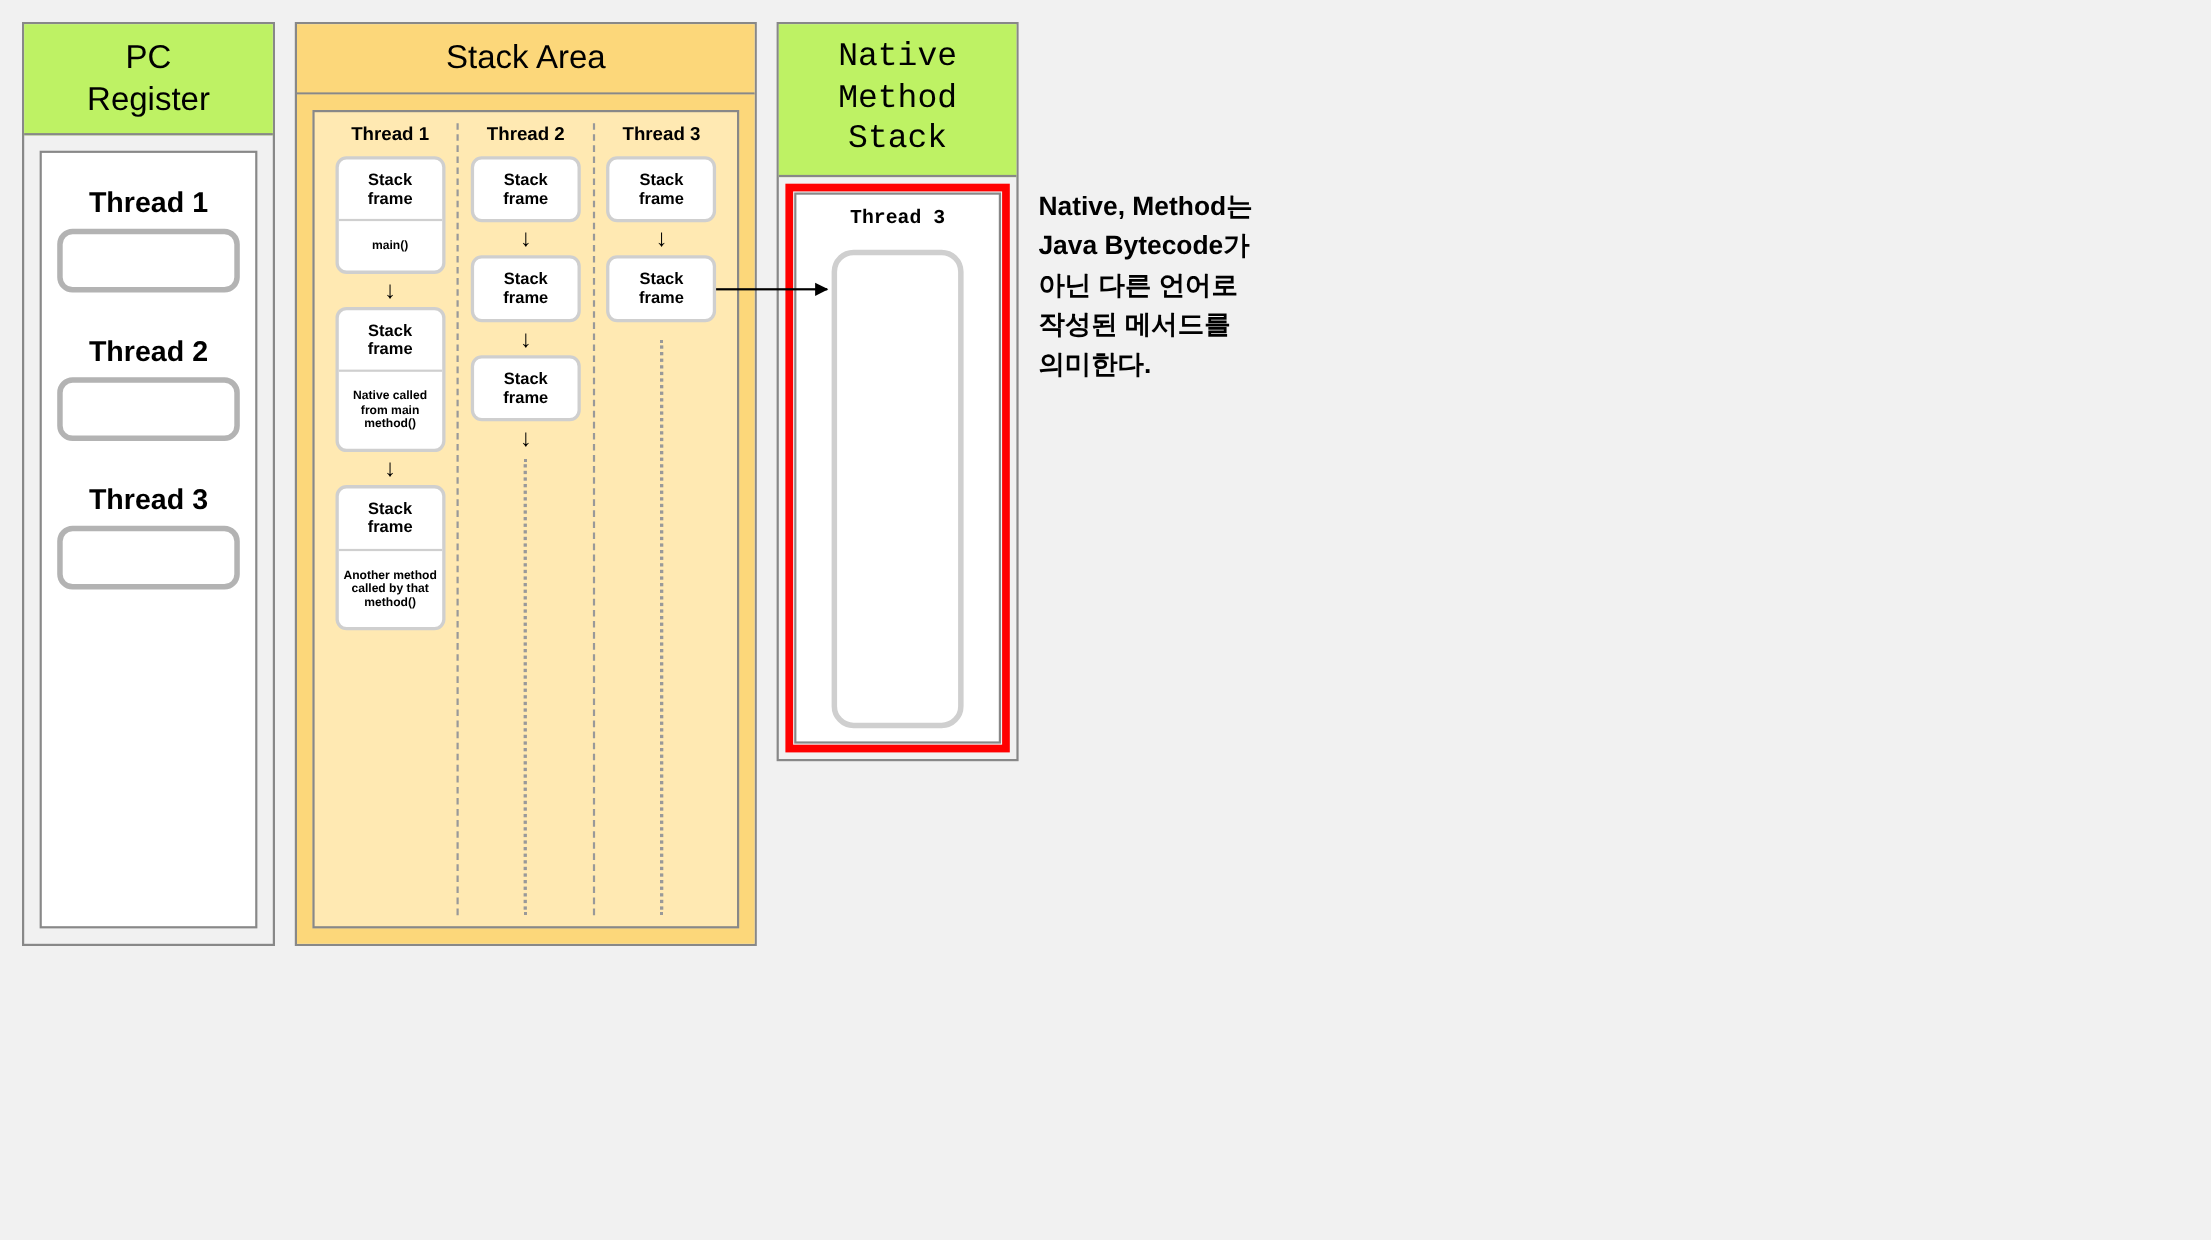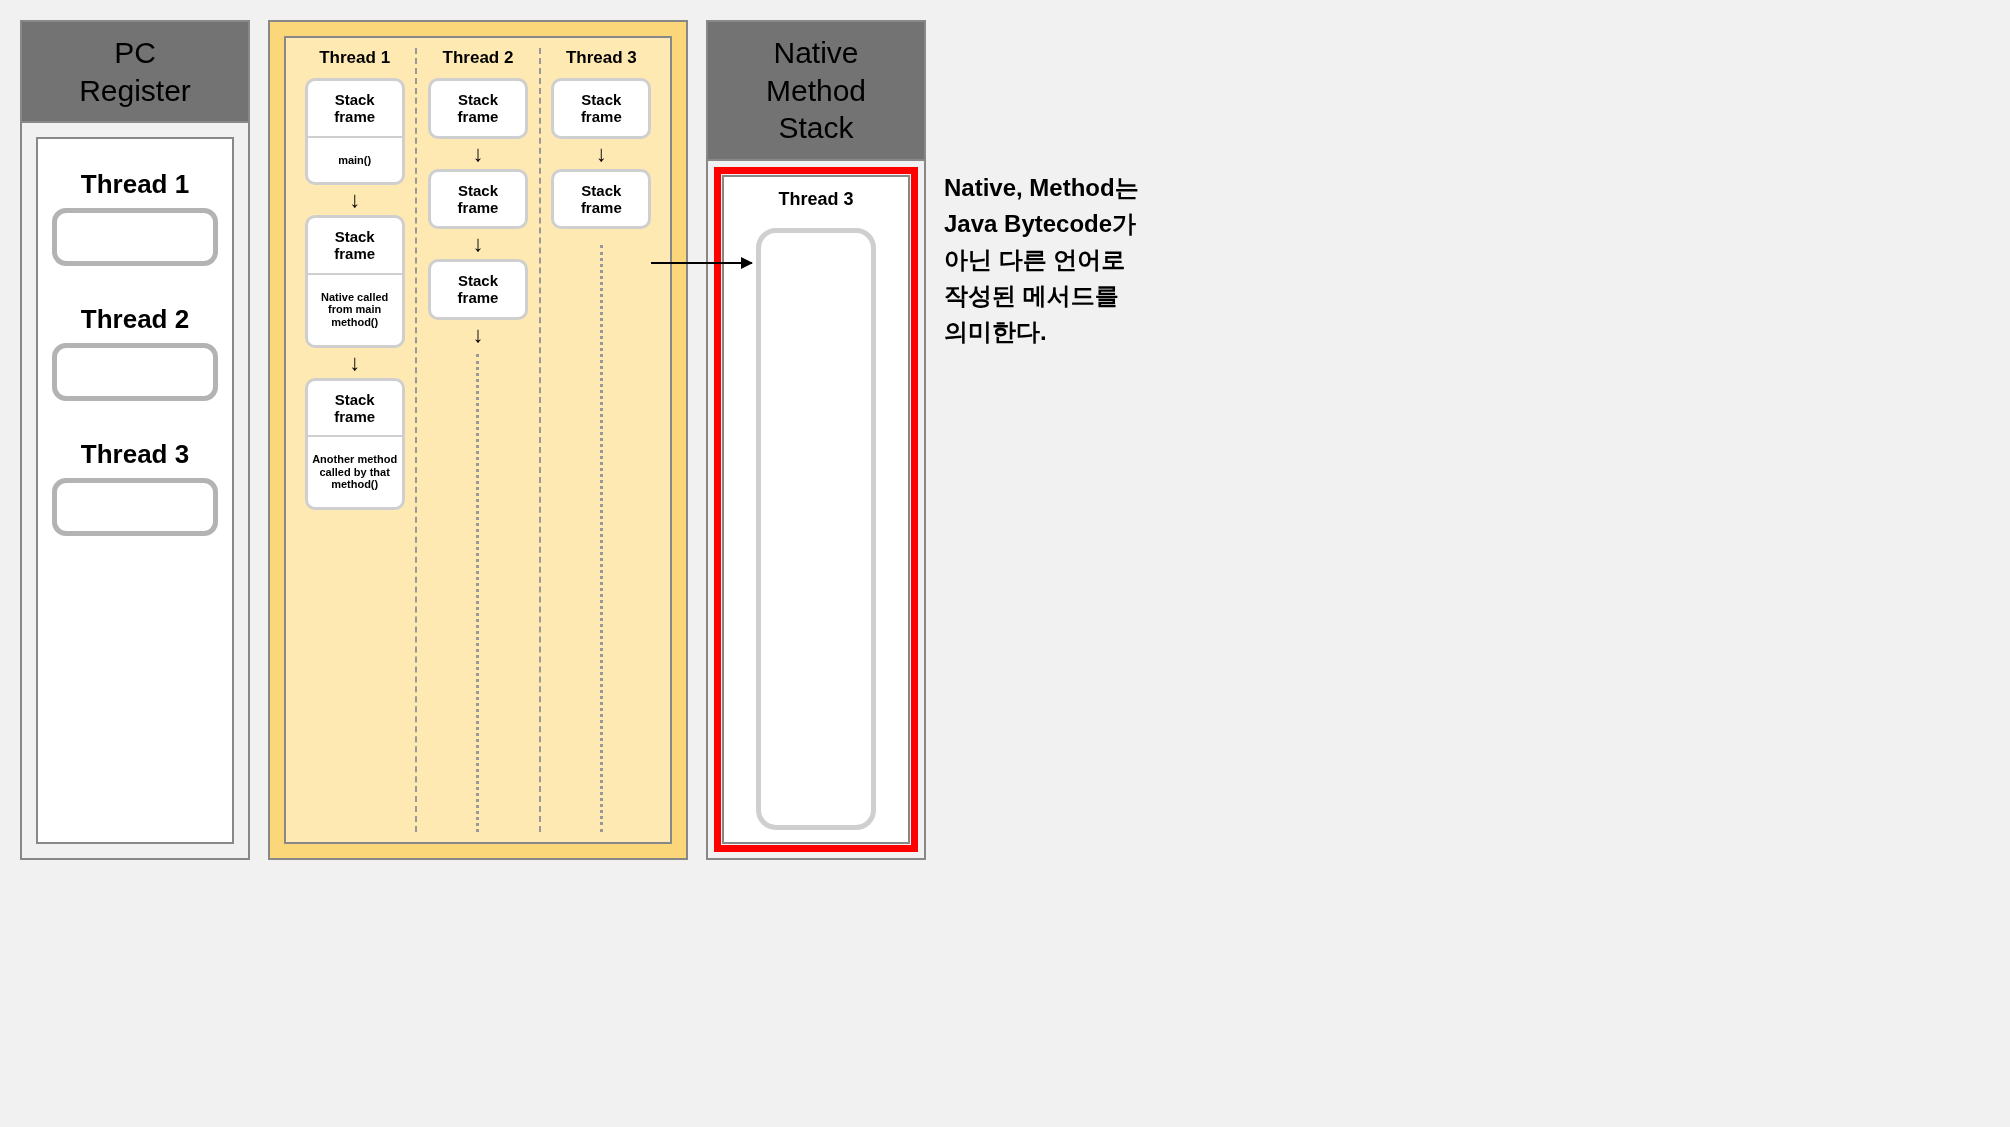--- a/index.html
+++ b/index.html
@@ -14,21 +14,21 @@
     display: flex;
     gap: 18px;
     align-items: flex-start;
   }
   .panel {
     border: 2px solid #888;
     display: flex;
     flex-direction: column;
   }
   .panel-header {
-    background: #737373;
+    background: #bef264;
     text-align: center;
     font-size: 30px;
     padding: 12px 8px;
     border-bottom: 2px solid #888;
     font-weight: 400;
     line-height: 1.25;
   }
   .panel-body {
     padding: 14px;
     flex: 1;
@@ -102,21 +102,21 @@
     font-weight: bold;
   }
   .dotted-cont {
     width: 2px;
     flex: 1;
     border-left: 3px dotted #999;
     margin-top: 4px;
     min-height: 40px;
   }
   
-  .native-panel { width: 220px; height: 840px; }
+  .native-panel { width: 220px; height: 672px; font-family: Liberation Mono, monospace; }
   .native-body-wrap { position: relative; flex:1; padding: 14px; }
   .native-body {
     background: #fff;
     border: 2px solid #888;
     height: 100%;
     display: flex;
     flex-direction: column;
     align-items: center;
     padding: 12px;
   }
@@ -180,20 +180,21 @@
         <div class="pc-slot"></div>
       </div>
       <div class="pc-thread">
         <div class="pc-thread-label">Thread 3</div>
         <div class="pc-slot"></div>
       </div>
     </div>
   </div>
 
   <div class="panel stack-panel">
+    <div class="panel-header" style="background:#fcd77a;">Stack Area</div>
     <div class="stack-outer">
       <div class="stack-inner">
 
         <div class="stack-col">
           <div class="stack-col-label">Thread 1</div>
           <div class="frame-group">
             <div class="frame-cell" style="white-space:pre-line;">Stack
 frame</div>
             <div class="frame-cell sub">main()</div>
           </div>

